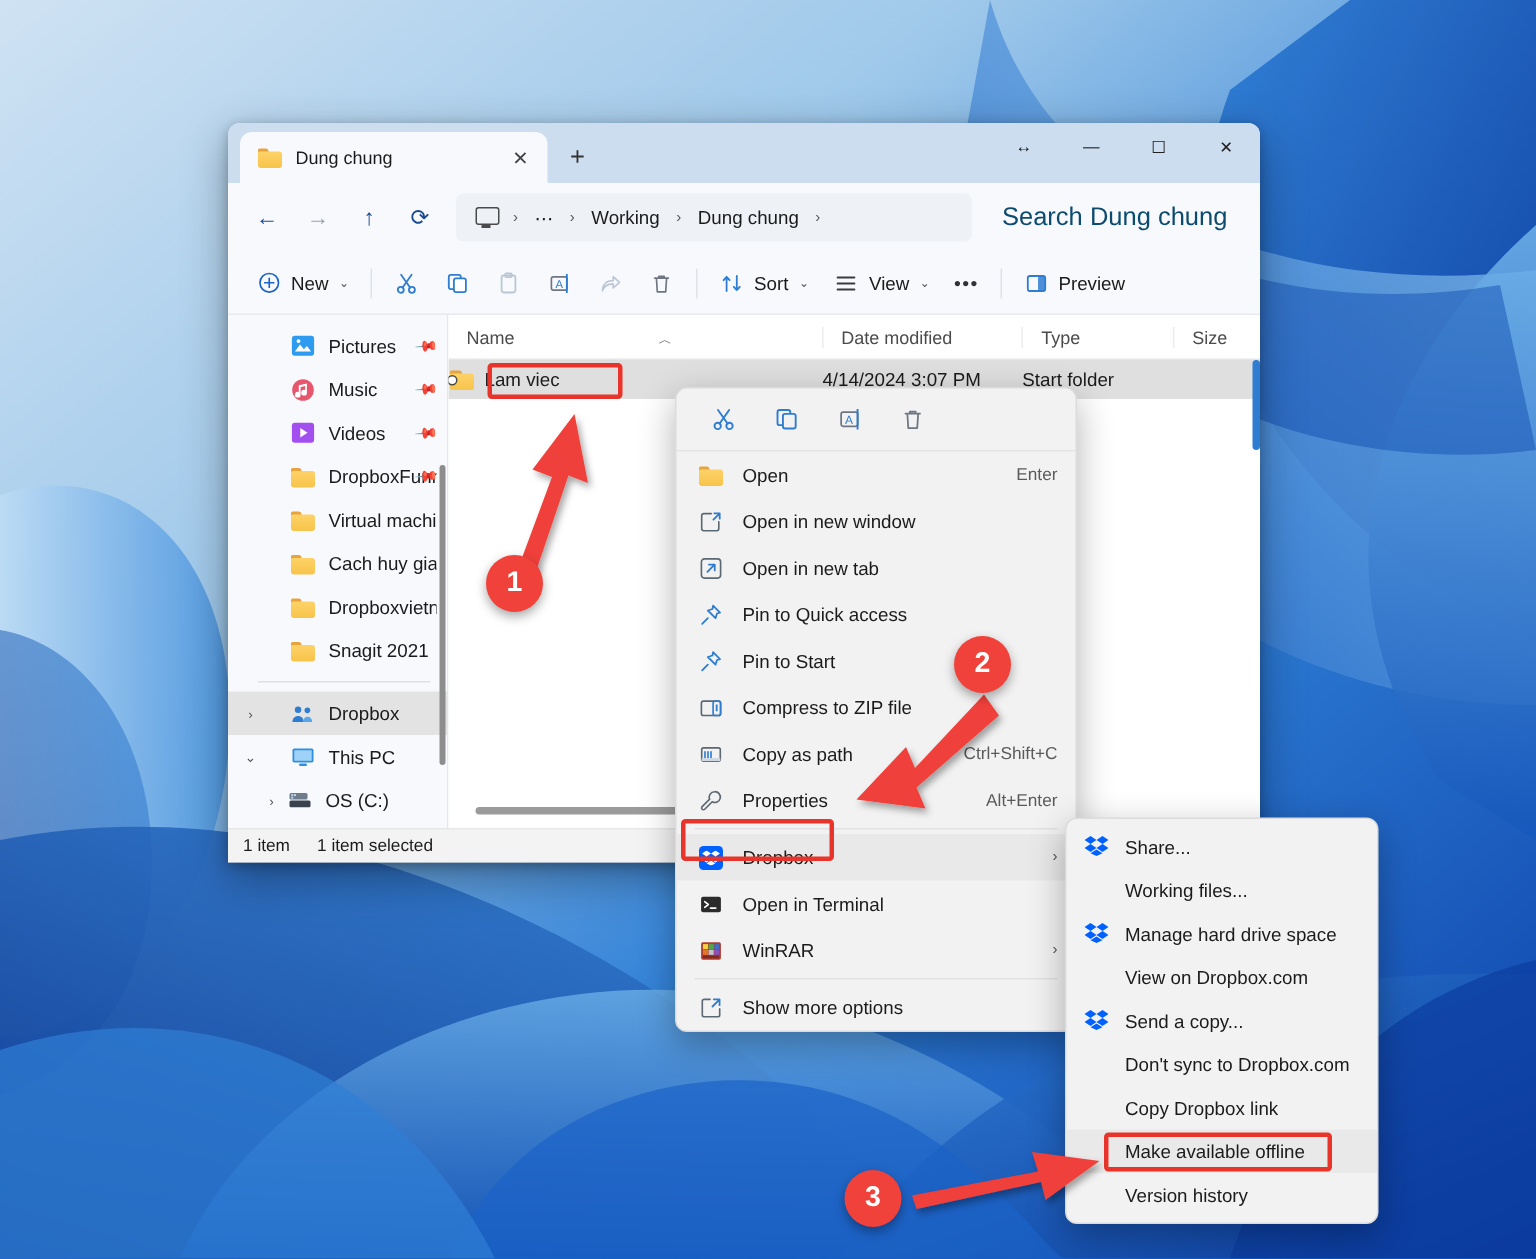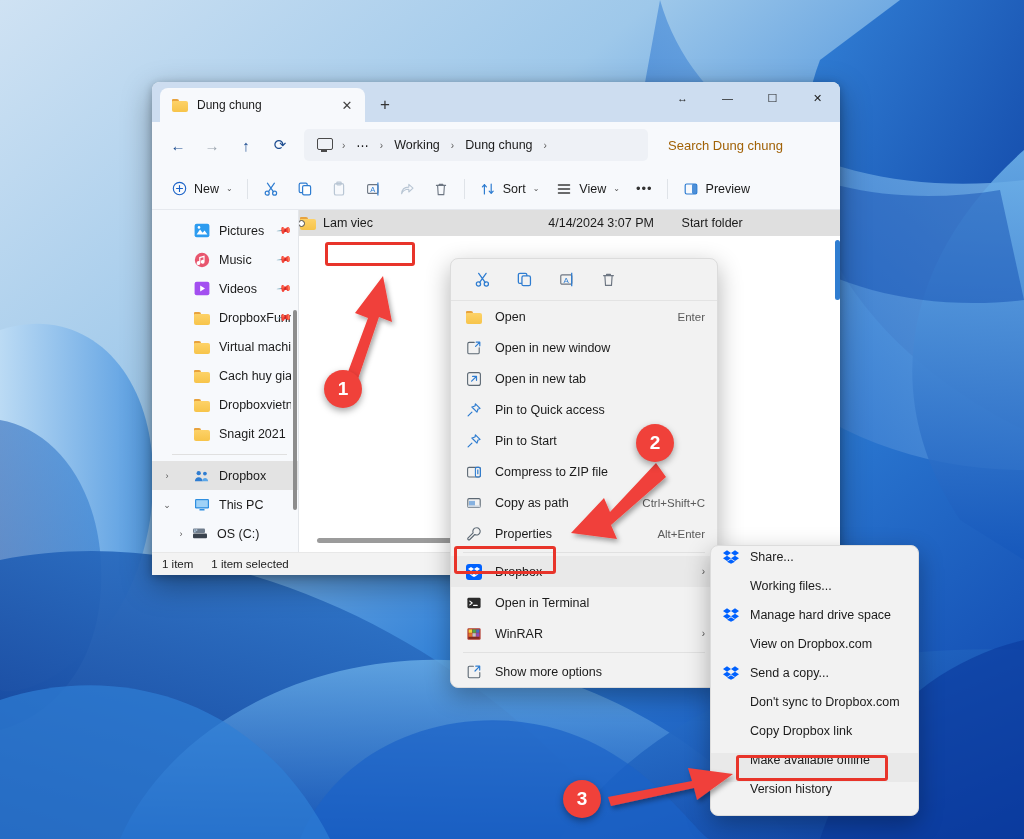--- a/index.html
+++ b/index.html
@@ -82,21 +82,21 @@
     border: 1.4px solid #4a4a4a; border-radius: 2px;
   }
   .pcicon::after {
     content: ""; position: absolute; left: 5px; bottom: 0; width: 6px; height: 1.6px;
     background: #4a4a4a;
   }
   .searchbox {
     width: 172px; height: 32px; background: #f7f9fc; border-radius: 5px; margin-left: 8px;
     display: flex; align-items: center; padding: 0 10px; flex: none;
   }
-  .searchbox span { font-size: 13px; color: #a16207; }
+  .searchbox span { font-size: 17px; color: #0c4a6e; }
 
   
   .toolbar {
     height: 42px; background: #f7f9fc; display: flex; align-items: center;
     padding: 0 10px; gap: 0; flex: none; border-bottom: 1px solid #e6e9ee;
   }
   .tb-item {
     height: 30px; border-radius: 5px; display: flex; align-items: center;
     gap: 6px; padding: 0 8px; font-size: 12.5px; color: #1b1b1b;
   }
@@ -210,21 +210,21 @@
   .dbx-icon { width: 16px; height: 16px; background: #0061fe; border-radius: 3px; position: relative; }
   .dbx-icon svg { position: absolute; left: 2px; top: 3px; }
 
   
   #submenu {
     position: absolute; left: 710px; top: 545px; width: 209px;
     background: #f2f2f2; border: 1px solid #dcdcdc; border-radius: 8px;
     box-shadow: 0 8px 24px rgba(0,0,0,.30); overflow: hidden;
     font-size: 12.5px; color: #1b1b1b; padding: 4px 0;
   }
-  .sub-item { height: 29px; display: flex; padding: 0 10px 0 12px; gap: 11px; }
+  .sub-item { height: 29px; display: flex; align-items: center; padding: 0 10px 0 12px; gap: 11px; }
   .sub-item.hl { background: #e9e9e9; }
   .sub-item .si { width: 16px; height: 16px; flex: none; }
 
   
   .redbox {
     position: absolute; border: 3px solid #e8342a; border-radius: 3px;
     pointer-events: none;
   }
   .badge {
     position: absolute; width: 38px; height: 38px; border-radius: 50%;
@@ -518,20 +518,29 @@
             </svg>
         </span>
         <span class="lbl">OS (C:)</span>
       </div>
 
       <div class="sb-scroll"></div>
       <div class="sb-vdiv"></div>
     </div>
 
     <div class="filepane">
+      <div class="colhdr">
+        <div class="c" style="width:258px">
+          <span>Name</span>
+          <span class="sortarrow">︿</span>
+        </div>
+        <div class="c" style="width:138px">Date modified</div>
+        <div class="c" style="width:104px">Type</div>
+        <div class="c" style="width:60px">Size</div>
+      </div>
 
       <div class="row">
         <div class="c" style="width:258px">
           <span class="fldr-open">
             <span class="sync-ring"></span>
           </span>
           <span>Lam viec</span>
         </div>
         <div class="c" style="width:138px">4/14/2024 3:07 PM</div>
         <div class="c" style="width:104px">Start folder</div>

